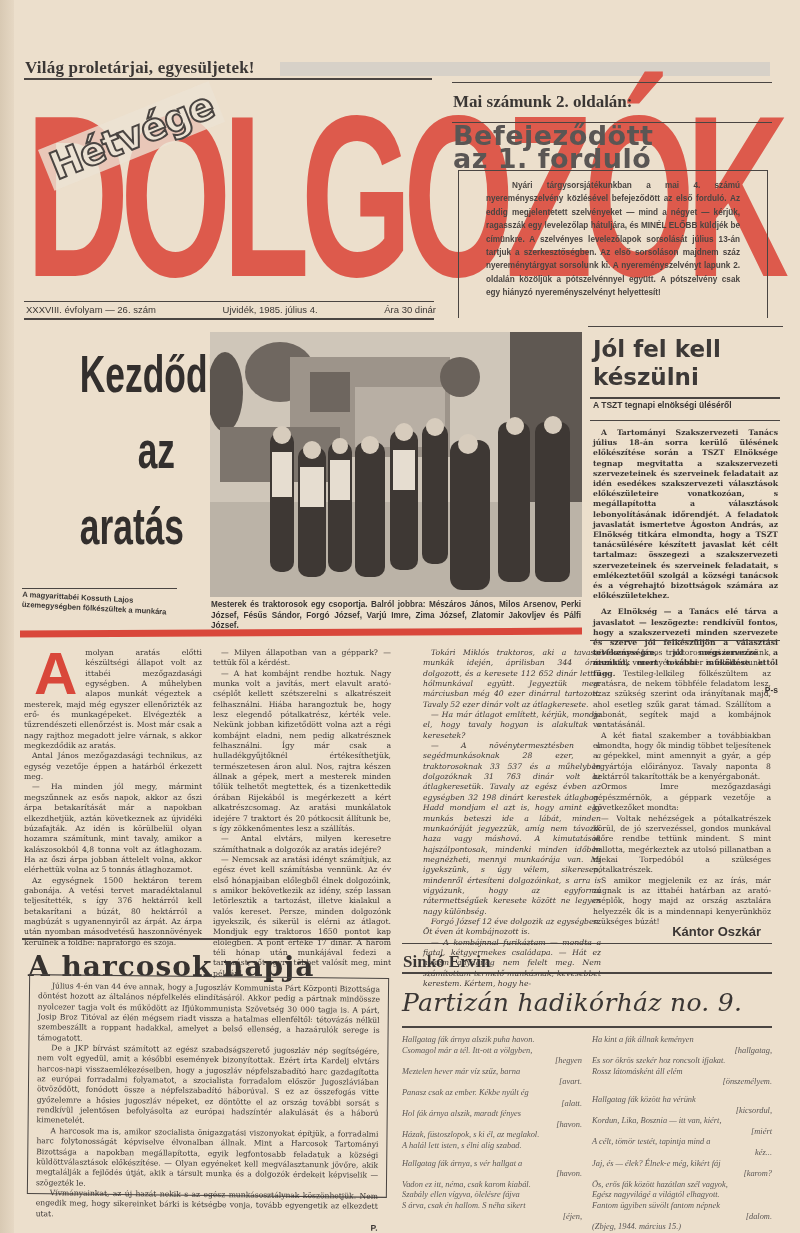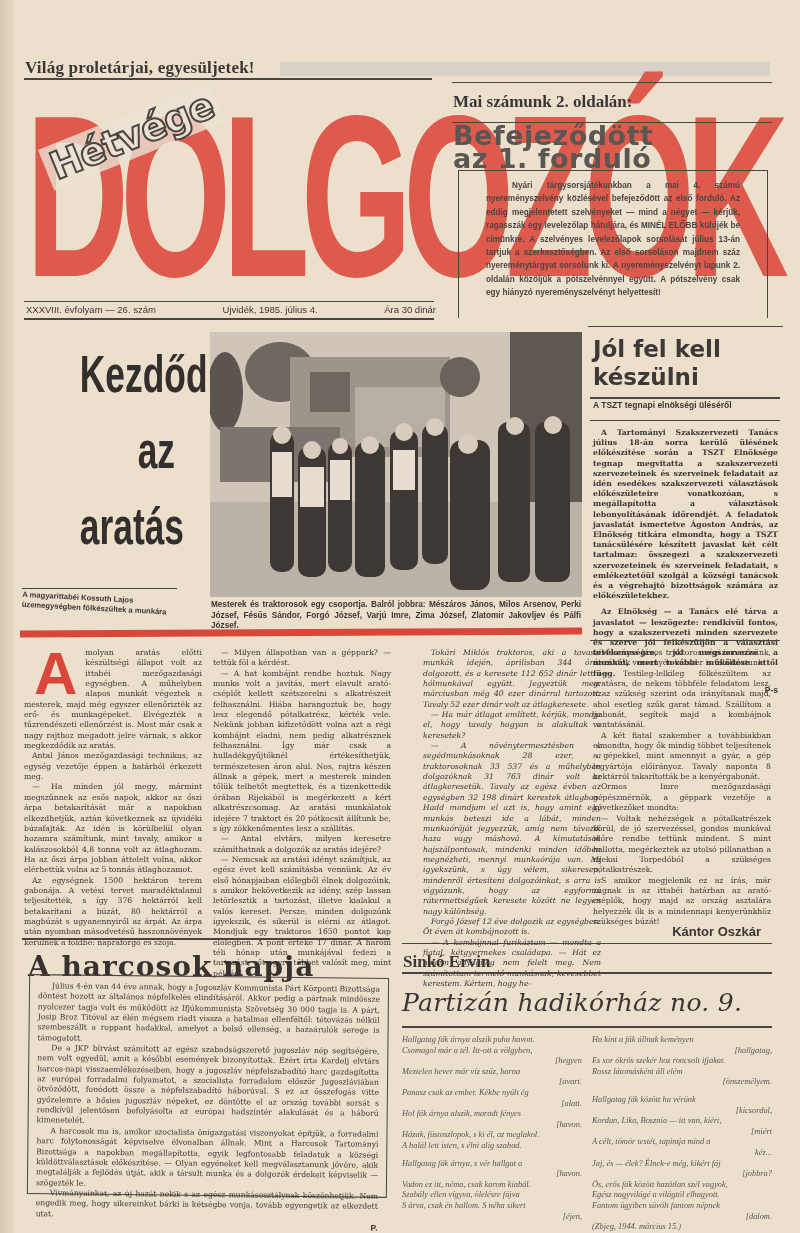--- a/index.html
+++ b/index.html
@@ -245,19 +245,19 @@
     <span class="ln">Rossz látomásként áll elém</span>
     <span class="cont">[önszemélyem.</span>
     <span class="gap"></span>
     <span class="ln">Hallgatag fák között ha vérünk</span>
     <span class="cont">[kicsordul,</span>
     <span class="ln">Kordun, Lika, Bosznia — itt van, kiért,</span>
     <span class="cont">[miért</span>
     <span class="ln">A célt, tömör testét, tapintja mind a</span>
     <span class="cont">kéz...</span>
     <span class="ln">Jaj, és — élek? Élnek-e még, kikért fáj</span>
-    <span class="cont">[jobbra?</span>
+    <span class="cont">[karom?</span>
     <span class="ln">Ős, erős fák között hazátlan szél vagyok,</span>
     <span class="ln">Egész nagyvilágé a világtól elhagyott.</span>
     <span class="ln">Fantom ügyiben süvölt fantom népnek</span>
     <span class="cont">[dalom.</span>
     <span class="ln">(Zbjeg, 1944. március 15.)</span>
   </div>
 
 </body></html>

